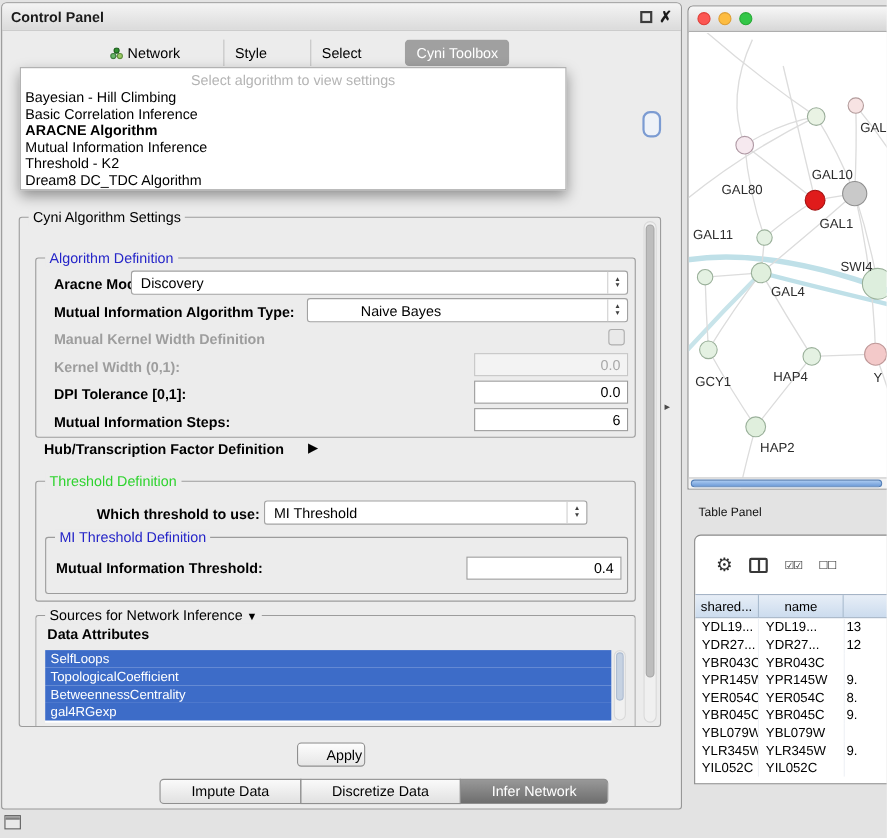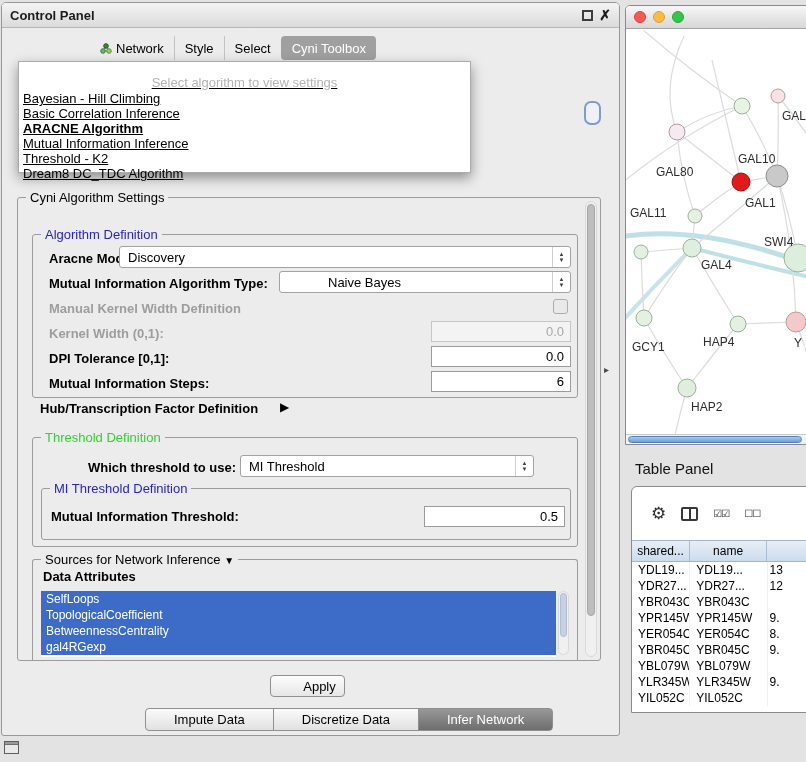--- a/index.html
+++ b/index.html
@@ -17,30 +17,30 @@
   .cp-titlebar {
     position:absolute; left:0; top:0; right:0; height:25px;
     background:linear-gradient(#f4f4f4,#dbdbdb); border-bottom:1px solid #b6b6b6;
     border-radius:4px 4px 0 0;
   }
   .cp-title { position:absolute; left:8px; top:5px; font-weight:bold; font-size:13px; color:#1b1b1b; }
   .cp-float { position:absolute; right:26px; top:7px; width:11px; height:11px; border:2px solid #3c3c3c; background:transparent; }
   .cp-close { position:absolute; right:8px; top:4px; font-size:14px; font-weight:bold; color:#1b1b1b; }
 
   
-  .top-tabbar { position:absolute; left:88px; top:33px; height:24px; display:flex; align-items:stretch; }
+  .top-tabbar { position:absolute; left:88px; top:33px; height:24px; display:flex; align-items:stretch;gap:29px; }
   .top-tab { display:flex; align-items:center; gap:4px; padding:3px 10px; border-left:1px solid #c3c3c3; font-size:13px; white-space:nowrap; cursor:default; }
   .top-tab:first-child { border-left:none; }
   .top-tab.sel { background:#a0a0a0; color:#fff; border-radius:4px; border-left-color:transparent; }
 
   
   #algo-popup {
-    position:absolute; left:16px; top:58px; width:453px; height:112px;
+    position:absolute; left:16px; top:58px; width:497px; height:112px;
     background:#fff; border:1px solid #ababab; box-shadow:0 5px 12px rgba(0,0,0,0.40);
-    z-index:50; padding-top:12px;text-decoration:underline;
+    z-index:50; padding-top:2px;
   }
   .popup-placeholder { height:17px; line-height:17px; text-align:center; color:#b4b4b4; font-size:13px; }
   .popup-item { height:15px; line-height:15px; padding-left:4px; font-size:13px; white-space:nowrap; }
   .popup-item.sel { font-weight:bold; }
 
   .help-btn { position:absolute; left:582px; top:98px; width:17px; height:24px; border:2px solid #7b9bd2; border-radius:7px; background:#eef2f8; z-index:5; }
 
   
   .gbox { position:absolute; border:1px solid #9c9c9c; border-radius:3px; }
   .gb-title { position:absolute; top:-8px; left:8px; background:#ececec; padding:0 4px; font-size:13px; white-space:nowrap; }
@@ -58,21 +58,21 @@
   .combo .stepper { width:18px; height:100%; border-left:1px solid #cfcfcf; display:flex; flex-direction:column; align-items:center; justify-content:center; font-size:6px; line-height:6px; color:#3f3f3f; }
 
   .cbox { position:absolute; width:15px; height:15px; border:1px solid #adadad; background:#e9e9e9; border-radius:3px; }
 
   .vscroll { position:absolute; background:#f0f0f0; border:1px solid #d9d9d9; border-radius:6px; }
   .vthumb  { position:absolute; left:1px; right:1px; background:#bdbdbd; border:1px solid #a6a6a6; border-radius:5px; }
 
   .attr-item { height:16px; line-height:16px; font-size:12px; padding-left:5px; white-space:nowrap; }
   .attr-item.sel { background:#3d6cc8; color:#fff; }
 
-  .apply-btn { position:absolute; left:268px; top:672px; width:75px; height:22px; border:1px solid #8f8f8f; border-radius:4px; background:linear-gradient(#fdfdfd,#e6e6e6); font-size:13px; display:flex; align-items:center; justify-content:center;padding-left:24px; }
+  .apply-btn { position:absolute; left:268px; top:672px; width:62px; height:22px; border:1px solid #8f8f8f; border-radius:4px; background:linear-gradient(#fdfdfd,#e6e6e6); font-size:13px; display:flex; align-items:center; justify-content:center;padding-left:24px; }
 
   .bot-tabbar { position:absolute; left:143px; top:705px; height:23px; display:flex; }
   .btab { display:flex; align-items:center; padding:0 28px; border:1px solid #8f8f8f; margin-left:-1px; background:linear-gradient(#fafafa,#e1e1e1); font-size:13px; white-space:nowrap; }
   .btab:first-child { border-radius:4px 0 0 4px; margin-left:0; }
   .btab:last-child { border-radius:0 4px 4px 0; }
   .btab.sel { background:linear-gradient(#989898,#6e6e6e); color:#fff; }
 
   .splitter-arrow { position:absolute; left:604px; top:364px; font-size:10px; color:#4a4a4a; z-index:60; }
 
   
@@ -80,21 +80,21 @@
   .nw-titlebar { position:absolute; left:0; top:0; right:0; height:23px; background:linear-gradient(#f7f7f7,#d7d7d7); border-bottom:1px solid #a6a6a6; display:flex; align-items:center; gap:7px; padding-left:8px; }
   .tl { width:12px; height:12px; border-radius:50%; }
   .tl.red    { background:#fc5753; border:1px solid #df3e38; }
   .tl.yellow { background:#fdbc40; border:1px solid #de9f34; }
   .tl.green  { background:#33c748; border:1px solid #27aa35; }
   .nw-canvas { position:absolute; left:0; top:24px; right:0; bottom:0; background:#fff; }
   .nw-hscroll { position:absolute; left:0; right:11px; bottom:0; height:10px; background:#f3f3f3; border-top:1px solid #c9c9c9; }
   .aqua { background:linear-gradient(#a9c9f1,#6f9cd8); border:1px solid #5580b8; border-radius:5px; position:absolute; }
 
   
-  .tp-title { position:absolute; left:635px; top:460px; font-size:15px; color:#111; }
+  .tp-title { position:absolute; left:635px; top:460px; font-size:11px; color:#111; }
   #table-panel { position:absolute; left:631px; top:486px; width:190px; height:227px; background:#fff; border:1px solid #8a8a8a; border-radius:6px 6px 0 0; overflow:hidden; }
   .tp-toolbar { position:absolute; left:0; top:0; right:0; height:53px; display:flex; align-items:center; gap:15px; padding-left:19px; }
   .tp-gear { font-size:17px; color:#2e2e2e; }
   .tp-cols { width:17px; height:14px; border:2px solid #383838; border-radius:2px; position:relative; display:inline-block; }
   .tp-cols i { position:absolute; left:6px; top:0; bottom:0; width:2px; background:#383838; }
   .tp-checks { font-size:10px; letter-spacing:-1px; color:#2e2e2e; }
   .tp-header { position:absolute; left:0; top:53px; right:0; height:22px; display:flex; background:linear-gradient(#e7eef7,#ccdcee); border-top:1px solid #a5b4c6; border-bottom:1px solid #a5b4c6; font-size:12px; }
   .tp-hcell { display:flex; align-items:center; justify-content:center; border-right:1px solid #aabccf; white-space:nowrap; overflow:hidden; }
   .tp-body { position:absolute; left:0; top:75px; right:0; bottom:0; overflow:hidden; }
   .tp-row { display:flex; height:16px; }
@@ -197,21 +197,21 @@
         <span class="val">MI Threshold</span>
         <span class="stepper">
             <span>▲</span>
             <span>▼</span>
           </span>
       </div>
 
       <div class="gbox" style="left:8px;top:50px;width:530px;height:52px;">
         <span class="gb-title t-blue">MI Threshold Definition</span>
         <span class="flabel" style="left:9px;top:20px;">Mutual Information Threshold:</span>
-        <div class="tfield" style="left:382px;top:17px;width:141px;">0.5</div>
+        <div class="tfield" style="left:382px;top:17px;width:141px;">0.4</div>
       </div>
     </div>
 
     <div class="gbox" style="left:14px;top:361px;width:546px;height:101px;border-bottom:none;border-radius:3px 3px 0 0;">
       <span class="gb-title">
         <span>Sources for Network Inference</span>
         <span style="font-size:10px;">▼</span>
       </span>
       <span class="flabel" style="left:10px;top:9px;">Data Attributes</span>
       <div style="position:absolute;left:8px;top:31px;width:515px;height:66px;background:#fff;overflow:hidden;">

